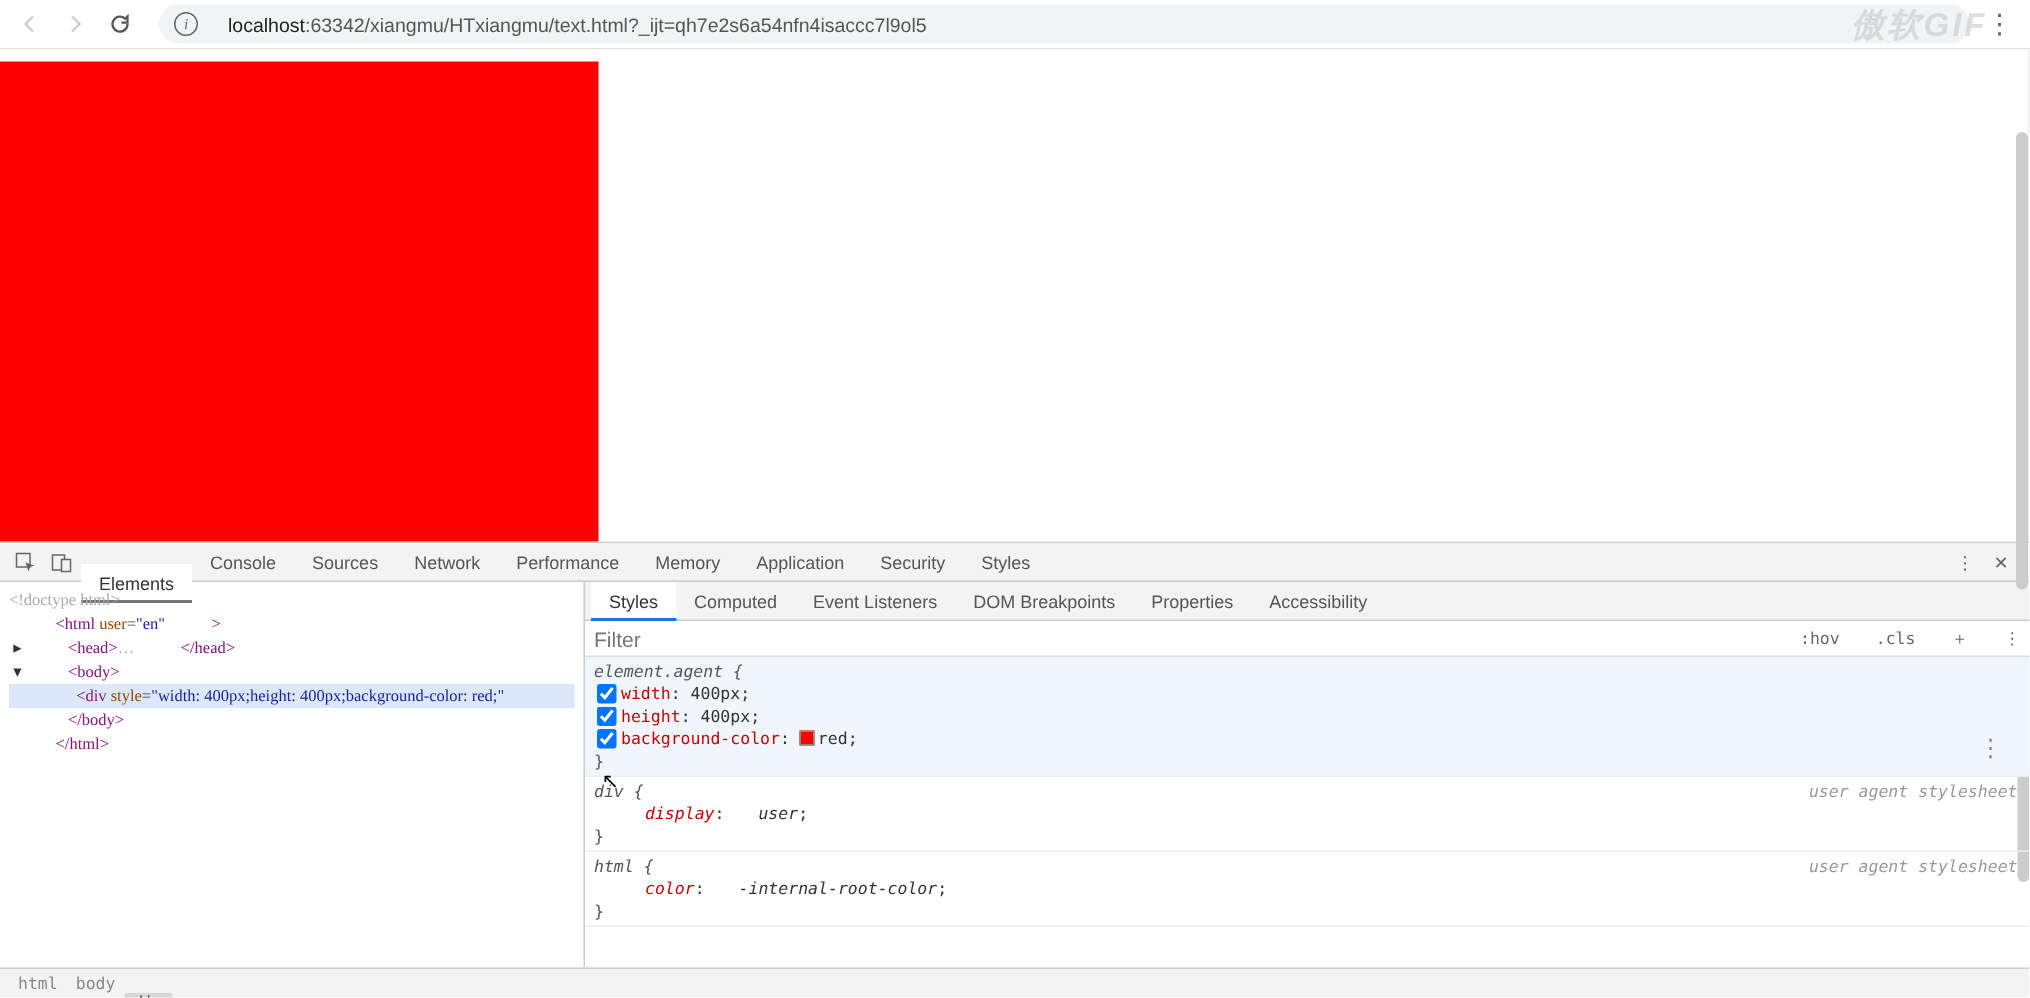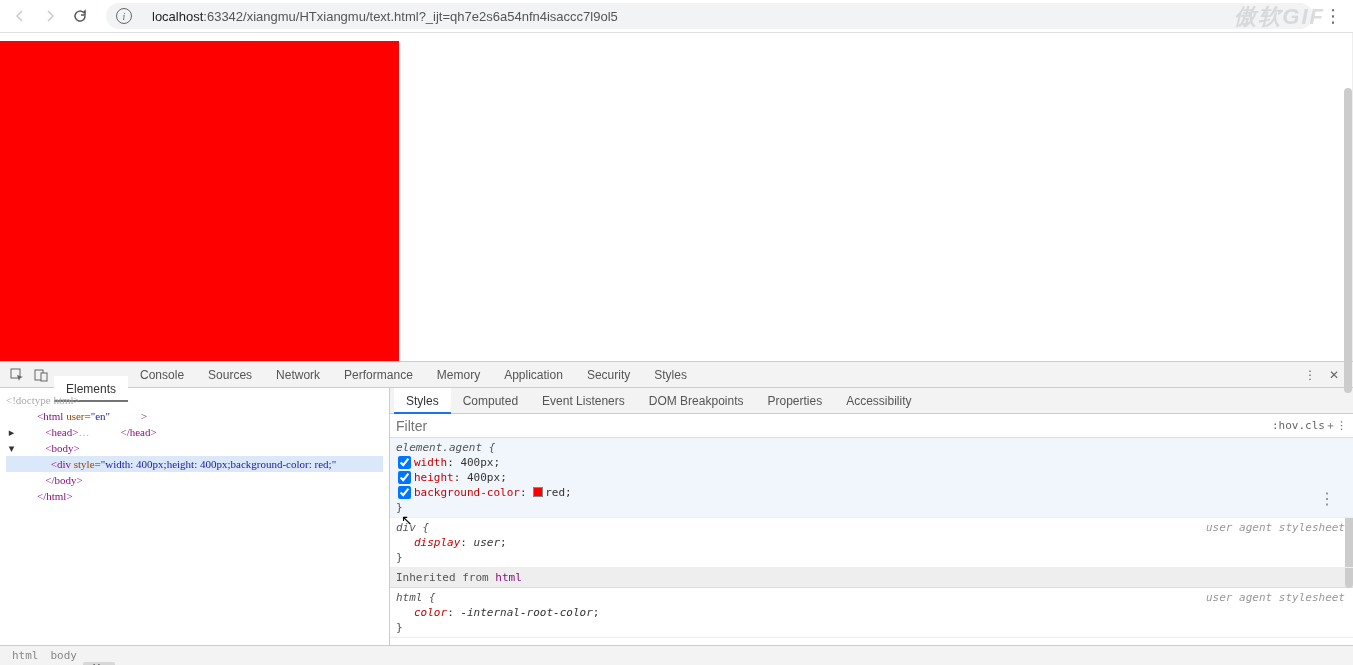--- a/index.html
+++ b/index.html
@@ -205,21 +205,21 @@
   flex: 1;
   border: none;
   outline: none;
   font-size: 14px;
   color: #888;
   background: transparent;
 }
 .filter-actions {
   display: flex;
   align-items: center;
-  gap: 0;
+  gap: 24px;
   font-family: Consolas, monospace;
   font-size: 11px;
   color: #666;
 }
 .filter-actions span { cursor: pointer; }
 .styles-content {
   flex: 1;
   overflow: auto;
   font-family: Consolas, monospace;
   font-size: 11px;
@@ -235,21 +235,21 @@
 .selector { color: #555; font-style: italic; }
 .brace { color: #555; }
 .prop-line { padding-left: 18px; position: relative; }
 .prop-check {
   position: absolute;
   left: 2px;
   top: 1px;
 }
 .prop-name { color: #c80000; }
 .prop-val { color: #333; }
-.prop-val-kw { font-style: italic; }
+.prop-val-kw { font-style: italic; margin-left: 16px; }
 .color-swatch {
   display: inline-block;
   width: 10px; height: 10px;
   background: red;
   border: 1px solid #888;
   vertical-align: -1px;
   margin-right: 2px;
 }
 .ua-label {
   position: absolute;
@@ -404,23 +404,20 @@
           <div class="prop-line"><input type="checkbox" class="prop-check" checked="" style=""><span class="prop-name">background-color</span>: <span class="color-swatch"></span><span class="prop-val">red</span>;</div>
           <div><span class="brace">}</span></div>
           <div class="rule-more">⋮</div>
         </div>
         <div class="rule-block">
           <span class="ua-label">user agent stylesheet</span>
           <div><span class="selector">div {</span></div>
           <div class="prop-line"><span class="prop-name prop-val-kw">display</span>: <span class="prop-val prop-val-kw">user</span>;</div>
           <div><span class="brace">}</span></div>
         </div>
-        <div class="inherited-bar">
-          <span>Inherited from </span><span class="link">html</span>
-        </div>
         <div class="rule-block">
           <span class="ua-label">user agent stylesheet</span>
           <div><span class="selector">html {</span></div>
           <div class="prop-line"><span class="prop-name prop-val-kw">color</span>: <span class="prop-val prop-val-kw">-internal-root-color</span>;</div>
           <div><span class="brace">}</span></div>
         </div>
       </div>
     </div>
   </div>
 

